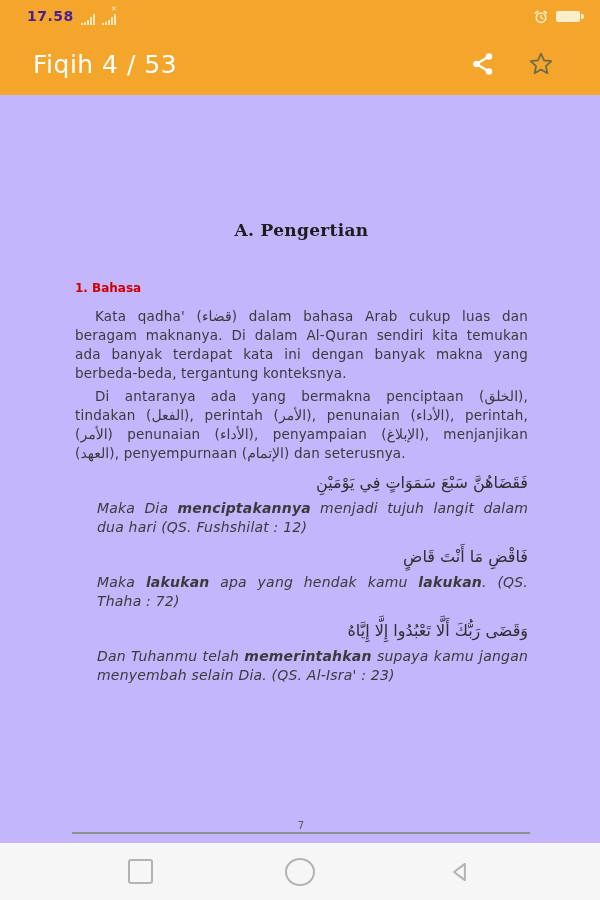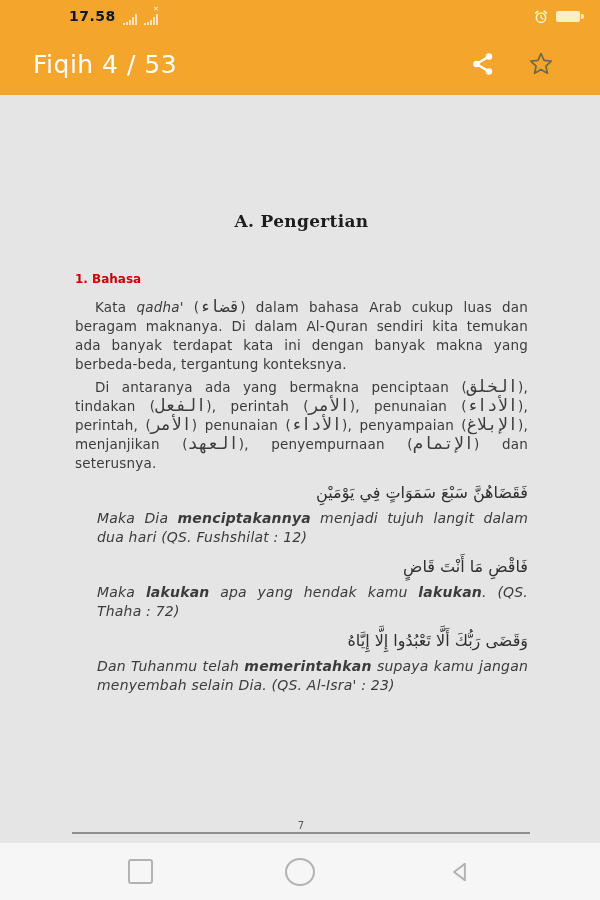--- a/index.html
+++ b/index.html
@@ -4,51 +4,51 @@
 <style>
   html,body{margin:0;padding:0;background:#fff;}
   .phone{position:relative;width:600px;height:900px;background:#fff;overflow:hidden;
          font-family:"DejaVu Sans",sans-serif;}
 
   
   .status-bar{position:absolute;top:0;left:0;width:600px;height:33px;
               background:var(--accent,#F4A52B);display:flex;align-items:center;
               justify-content:space-between;box-sizing:border-box;padding:0 16px 0 27px;}
   .sb-left{display:flex;align-items:flex-end;gap:7px;}
-  .sb-time{color:#0f172a;font-size:14px;font-weight:bold;letter-spacing:.5px;line-height:33px;margin-left:42px;}
+  .sb-time{color:#4c1d95;font-size:14px;font-weight:bold;letter-spacing:.5px;line-height:33px;}
   .sig{display:flex;align-items:flex-end;gap:1px;height:12px;margin-bottom:8px;position:relative;}
   .sig i{display:block;width:2px;background:#FAEECB;opacity:.9;}
   .sig .b1{height:3px}.sig .b2{height:5px}.sig .b3{height:8px}.sig .b4{height:11px}
   .sig .dot{width:2px;height:2px;}
   .sig .x{position:absolute;top:-7px;right:-1px;color:#FAEECB;font-size:7px;font-weight:bold;line-height:7px;}
   .sb-right{display:flex;align-items:center;gap:7px;}
   .battery{display:flex;align-items:center;}
   .battery .body{width:24px;height:11px;background:#FAEECB;border-radius:2px;}
   .battery .nub{width:3px;height:5px;background:#FAEECB;border-radius:0 2px 2px 0;margin-left:1px;}
 
   
   .app-bar{position:absolute;top:33px;left:0;width:600px;height:62px;
            background:var(--accent,#F4A52B);display:flex;align-items:center;
            box-sizing:border-box;padding:0 30px 0 33px;}
   .app-title{color:#FFFFFF;font-size:25px;letter-spacing:.5px;flex:1;}
   .icon-btn{width:58px;height:48px;background:none;border:none;display:flex;
             align-items:center;justify-content:center;cursor:pointer;padding:0;}
 
   
-  .doc{position:absolute;top:95px;left:0;width:600px;height:748px;background:#e5e5e5;
-       box-sizing:border-box;padding:8px 72px 0 75px;color:#3b3b3b;}
+  .doc{position:absolute;top:95px;left:0;width:600px;height:748px;background:#c4b5fd;
+       box-sizing:border-box;padding:17px 72px 0 75px;color:#3b3b3b;}
   .doc-heading{margin:108px 0 0;text-align:center;font-family:"DejaVu Serif",serif;
                font-weight:bold;font-size:17px;color:#1d1d1d;letter-spacing:.3px;}
   .doc-section{margin:41px 0 0;font-size:12px;font-weight:bold;color:var(--section_red,#CC0000);}
   .para{margin:12px 0 0;font-size:13.5px;line-height:19px;text-align:justify;
         text-indent:20px;letter-spacing:.2px;}
   .para.p2{margin-top:4px;}
   .b{font-weight:bold;}
-  .i{font-style:italic;}
-  .ar{font-family:Liberation Mono, monospace;font-size:17px;letter-spacing:0;}
+  .i{}
+  .ar{font-family:Liberation Sans, sans-serif;font-size:14px;letter-spacing:0;}
   .arabic{margin:7px 0 4px;text-align:right;direction:rtl;font-size:16px;line-height:25px;
           color:#2e2e2e;font-family:"DejaVu Sans",sans-serif;}
   .trans{margin:0 0 7px 22px;font-size:14px;line-height:19px;font-style:italic;
          text-align:justify;letter-spacing:.2px;}
 
   .page-footer{position:absolute;left:72px;right:70px;bottom:9px;}
   .page-num{display:block;text-align:center;font-size:10px;color:#555;margin-bottom:1px;}
   .page-rule{border:none;border-top:2px solid #8f8f8f;margin:0;}
 
   

